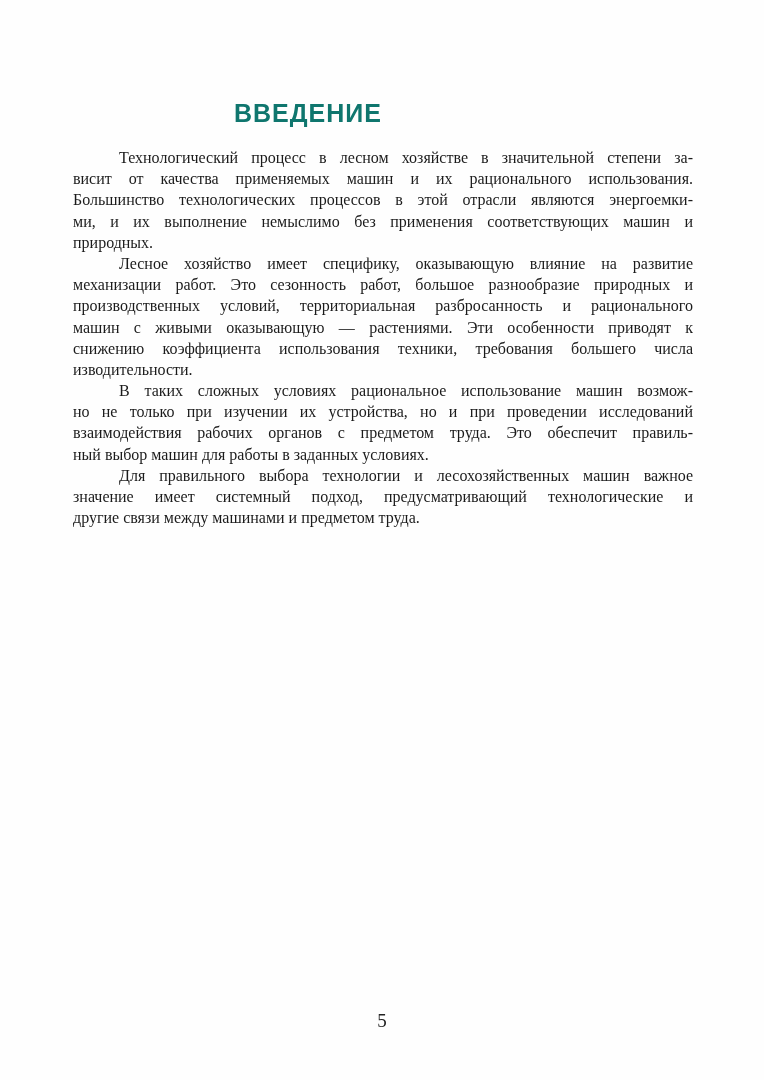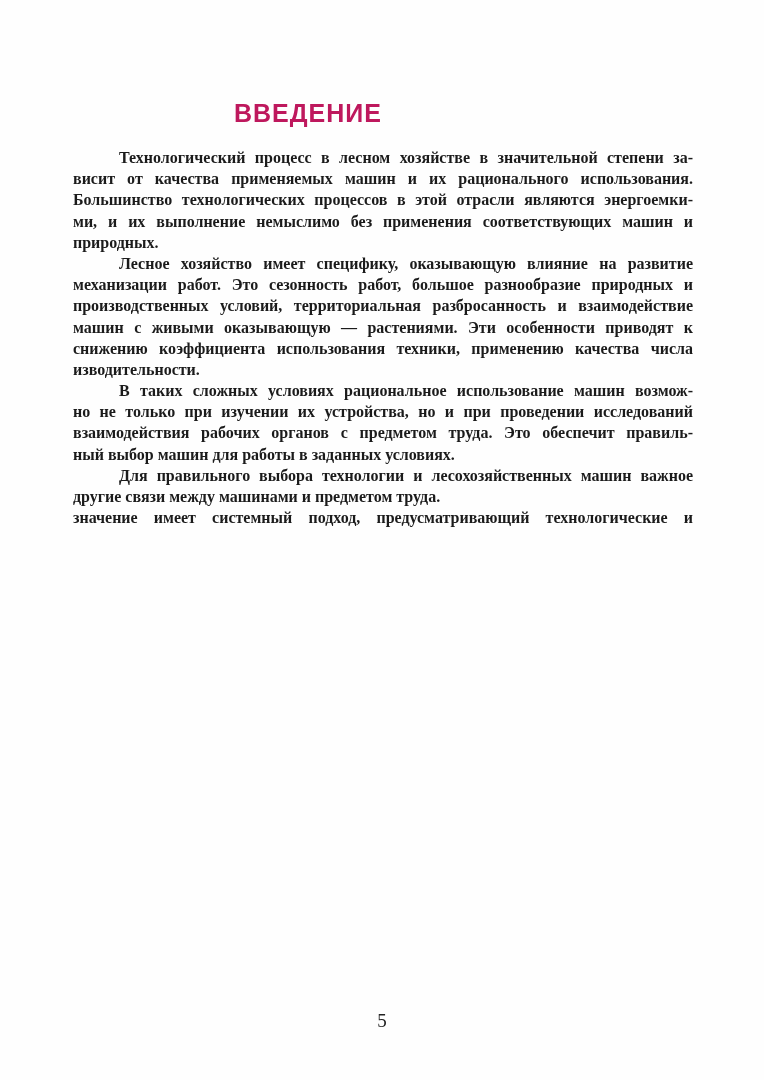--- a/index.html
+++ b/index.html
@@ -21,33 +21,32 @@
     top: 100px;
     left: 0;
     width: 616px;
     margin: 0;
     text-align: center;
     font-family: "Liberation Sans", sans-serif;
     font-weight: bold;
     font-size: 25px;
     line-height: 26px;
     letter-spacing: 1px;
-    color: #be185d;
+    color: #0f766e;
   }
   .body-text {
     position: absolute;
     top: 147px;
     left: 73px;
     width: 620px;
     font-size: 16px;
   }
   .paragraph {
     margin: 0;
     padding: 0;
-    font-weight: bold;
   }
   .line {
     line-height: 21.2px;
     height: 21.2px;
     text-align: justify;
     text-align-last: justify;
     overflow: hidden;
     white-space: normal;
   }
   .line.first {
@@ -80,36 +79,36 @@
       <div class="line first">Технологический процесс в лесном хозяйстве в значительной степени за-</div>
       <div class="line">висит от качества применяемых машин и их рационального использования.</div>
       <div class="line">Большинство технологических процессов в этой отрасли являются энергоемки-</div>
       <div class="line">ми, и их выполнение немыслимо без применения соответствующих машин и</div>
       <div class="line last">природных.</div>
     </div>
 
     <div class="paragraph">
       <div class="line first">Лесное хозяйство имеет специфику, оказывающую влияние на развитие</div>
       <div class="line">механизации работ. Это сезонность работ, большое разнообразие природных и</div>
-      <div class="line">производственных условий, территориальная разбросанность и взаимодействие</div>
+      <div class="line">производственных условий, территориальная разбросанность и рационального</div>
       <div class="line">машин с живыми оказывающую — растениями. Эти особенности приводят к</div>
-      <div class="line">снижению коэффициента использования техники, применению качества числа</div>
+      <div class="line">снижению коэффициента использования техники, требования большего числа</div>
       <div class="line last">изводительности.</div>
     </div>
 
     <div class="paragraph">
       <div class="line first">В таких сложных условиях рациональное использование машин возмож-</div>
       <div class="line">но не только при изучении их устройства, но и при проведении исследований</div>
       <div class="line">взаимодействия рабочих органов с предметом труда. Это обеспечит правиль-</div>
       <div class="line last">ный выбор машин для работы в заданных условиях.</div>
     </div>
 
     <div class="paragraph">
       <div class="line first">Для правильного выбора технологии и лесохозяйственных машин важное</div>
+      <div class="line">значение имеет системный подход, предусматривающий технологические и</div>
       <div class="line last">другие связи между машинами и предметом труда.</div>
-      <div class="line">значение имеет системный подход, предусматривающий технологические и</div>
     </div>
 
   </div>
 
   <div class="page-number">5</div>
 
 </div>
 
 </body></html>

